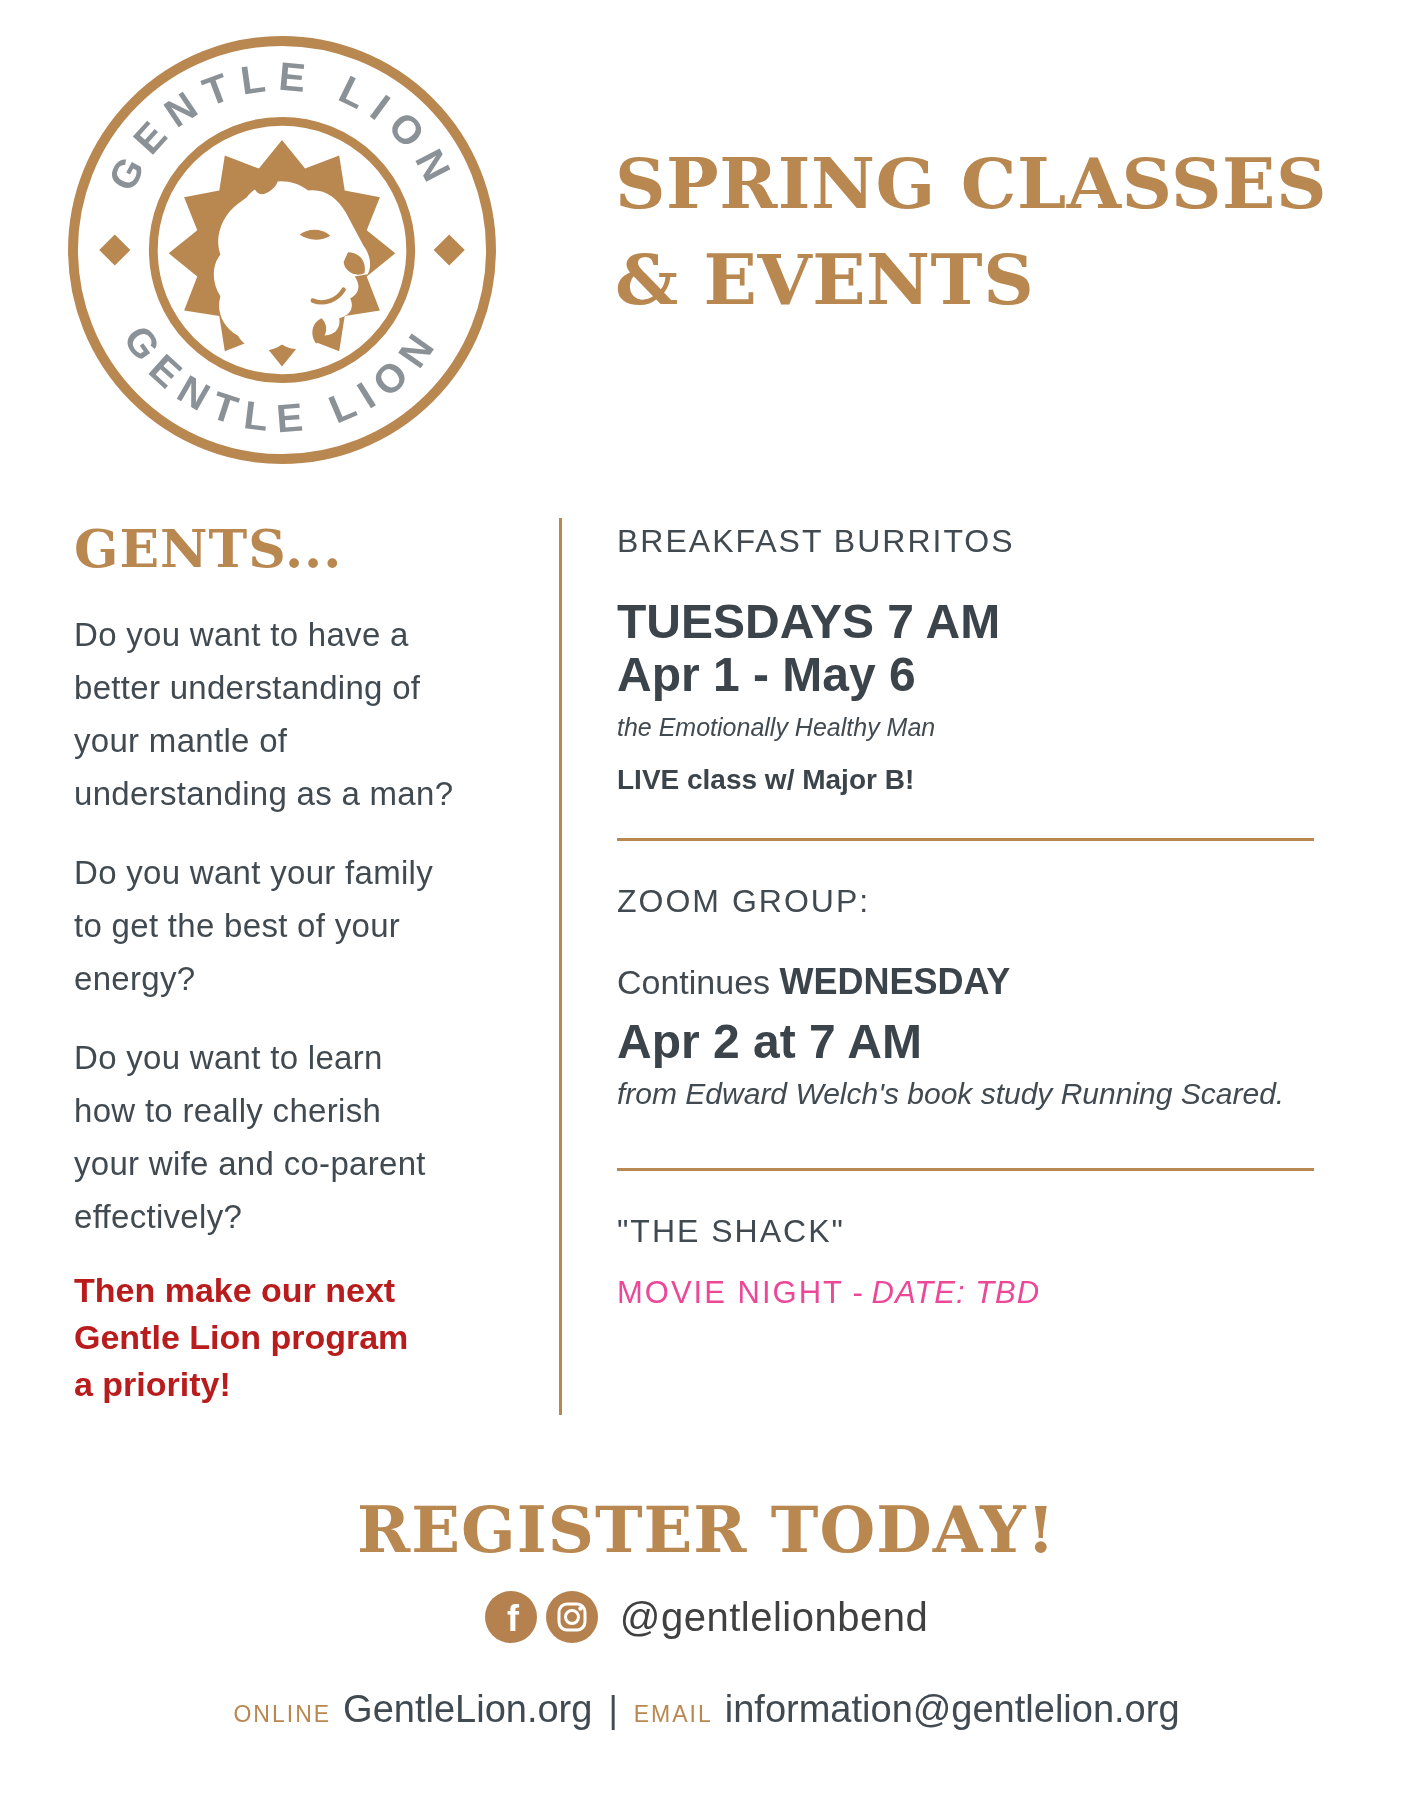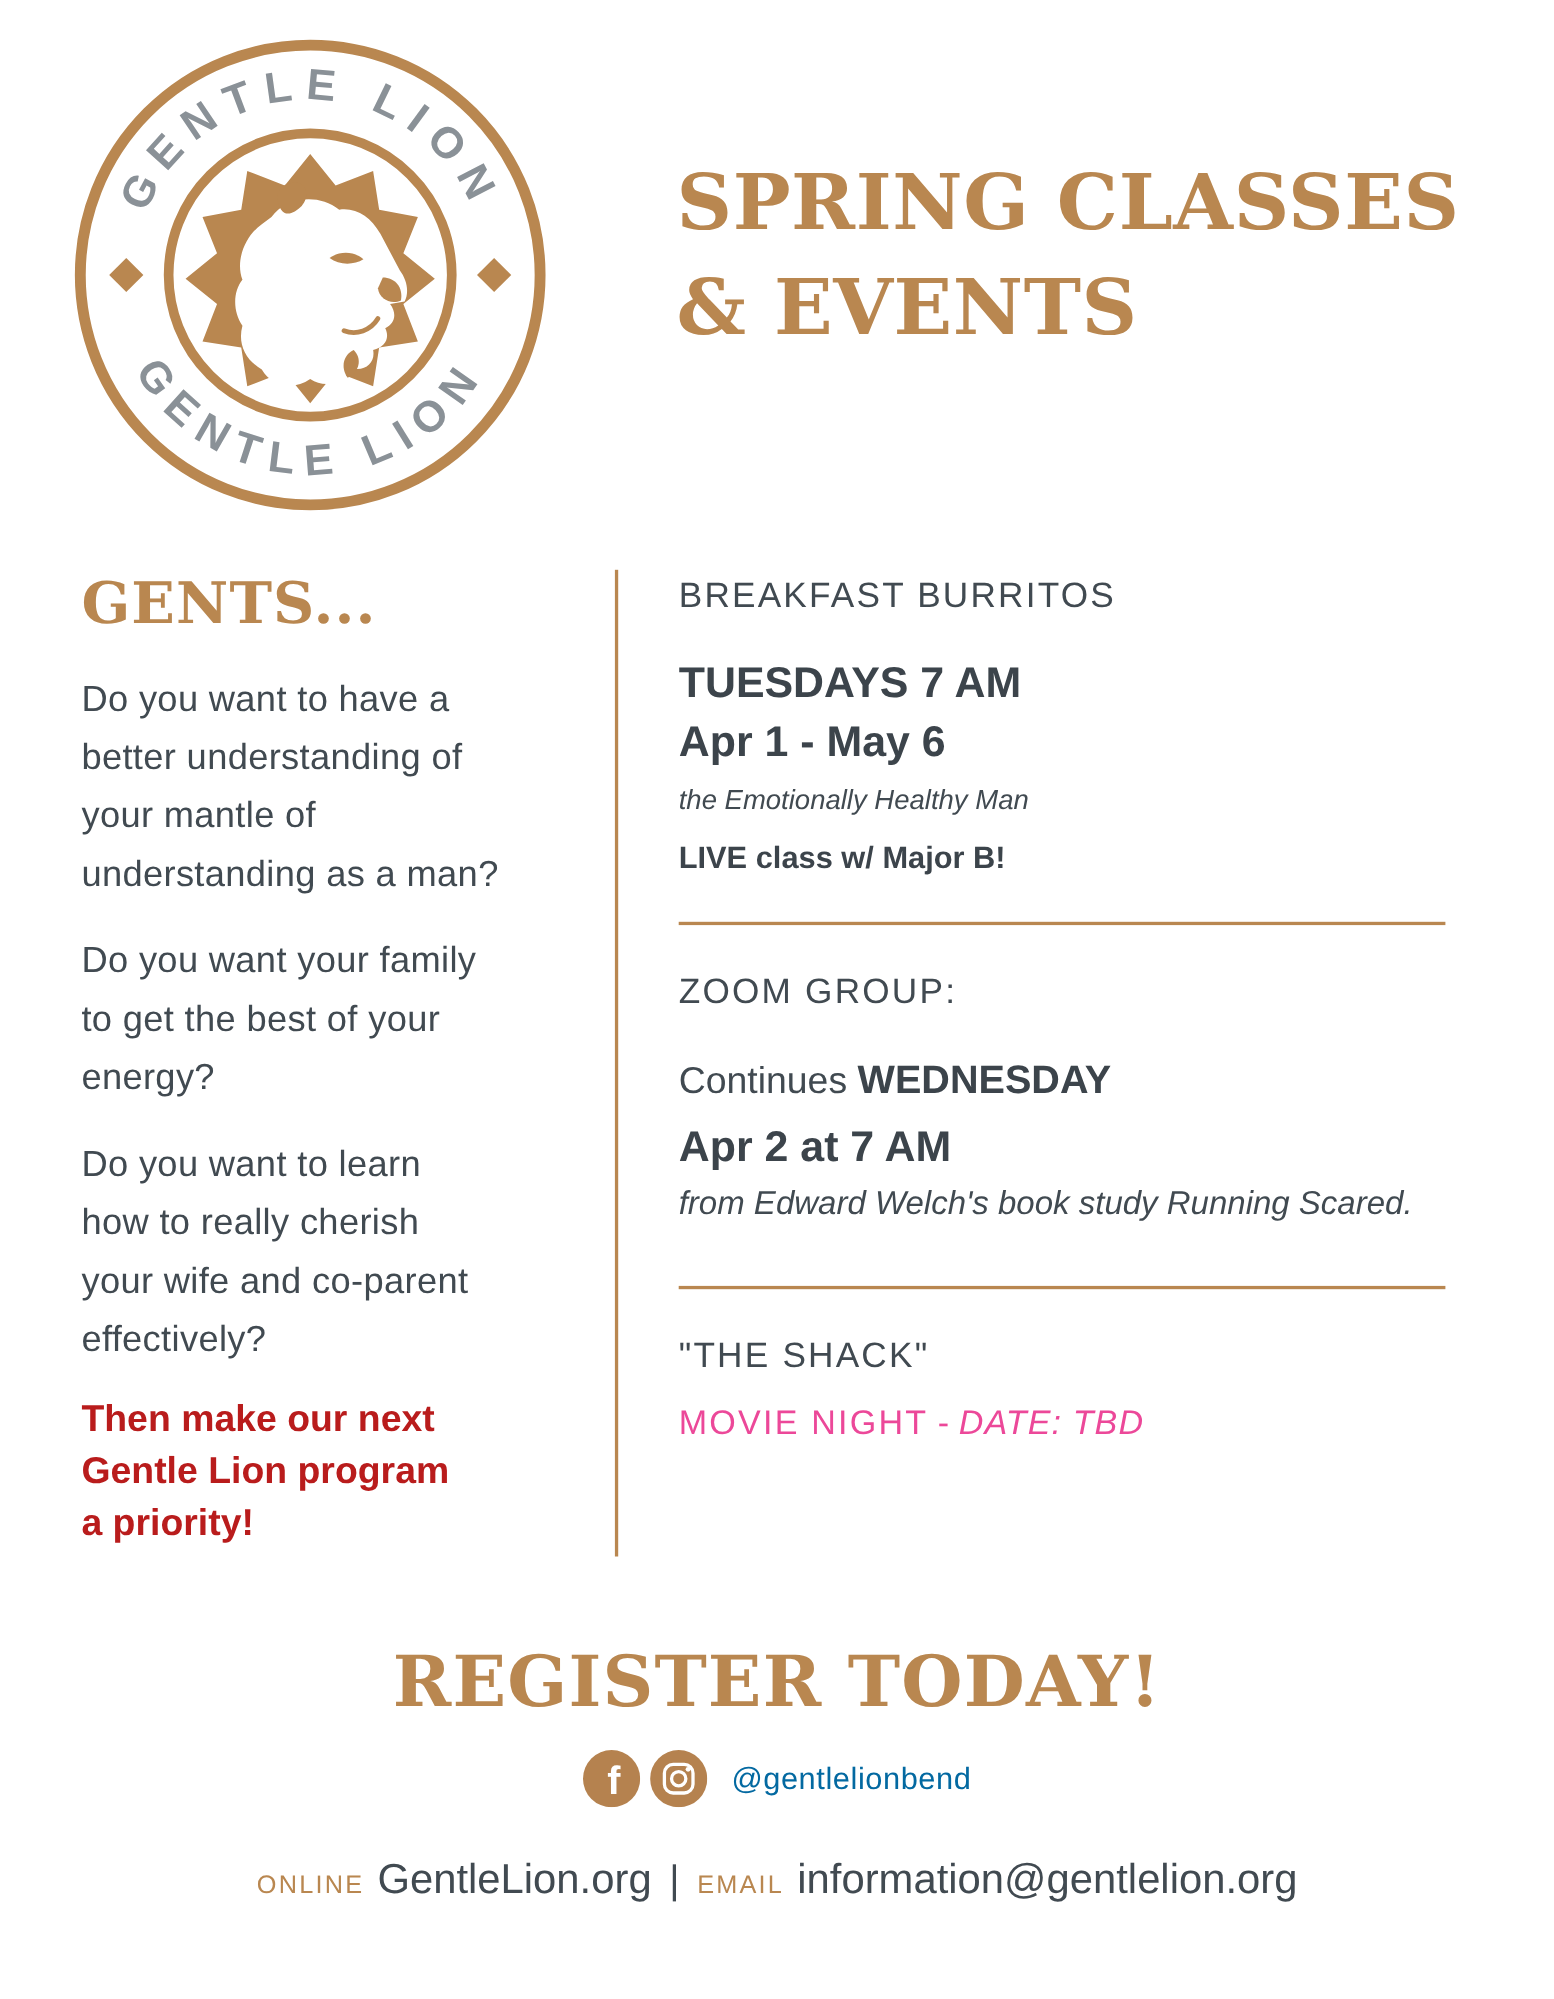--- a/index.html
+++ b/index.html
@@ -34,21 +34,21 @@
   .cta-para { font-size:34px; line-height:47px; font-weight:bold; color:#b91c1c; margin:0; }
 
   
   .divider-v { position:absolute; left:559px; top:518px; width:3px; height:897px; background:#B98750; }
 
   
   .right-col { position:absolute; left:617px; top:521px; width:745px; }
   .evt-title { font-size:32px; line-height:40px; letter-spacing:2px; color:#414A51; margin:0 0 34px 0; }
   .evt-title.zoom { margin-bottom:34px; }
   .evt-title.shack { margin-bottom:22px; }
-  .bold-line { font-size:39px; line-height:53px; font-weight:bold; color:#3C444B; }
+  .bold-line { font-size:48px; line-height:53px; font-weight:bold; color:#3C444B; }
   .bold-line.small { font-size:28px; }
   .italic-line { font-size:25px; line-height:52px; font-style:italic; color:#414A51; }
   .italic-line.small { font-size:30px; }
   .mixed-line { line-height:53px; }
   .mixed-line .prefix { font-size:34px; color:#414A51; }
   .mixed-line .day { font-size:36px; font-weight:bold; color:#3C444B; }
   .rule { height:3px; width:697px; background:#B98750; border:none; }
   .rule.r1 { margin:32px 0 40px 0; }
   .rule.r2 { margin:48px 0 40px 0; }
   .movie-line { font-size:31px; line-height:40px; color:#ec4899; }
@@ -60,21 +60,21 @@
     position:absolute; left:0; right:0; top:1494px; text-align:center;
     font-family:"DejaVu Serif", serif; font-weight:bold;
     font-size:64px; line-height:72px; letter-spacing:1px; color:#B98750;
   }
   .social-row {
     position:absolute; left:0; right:0; top:1591px;
     display:flex; justify-content:center; align-items:center;
   }
   .social-icon { width:52px; height:52px; }
   .social-icon.ig { margin-left:9px; }
-  .social-handle { margin-left:22px; font-size:28px; letter-spacing:0.5px; color:#0369a1; }
+  .social-handle { margin-left:22px; font-size:40px; letter-spacing:0.5px; color:#404040; }
   .contact {
     position:absolute; left:0; right:0; top:1686px; text-align:center; line-height:46px;
     color:#414A51;
   }
   .contact .label { font-size:23px; letter-spacing:2px; color:#B98750; margin-right:12px; }
   .contact .value { font-size:38px; }
   .contact .sep { font-size:36px; color:#414A51; margin:0 16px; font-weight:300; }
 </style>
 </head>
 <body>

